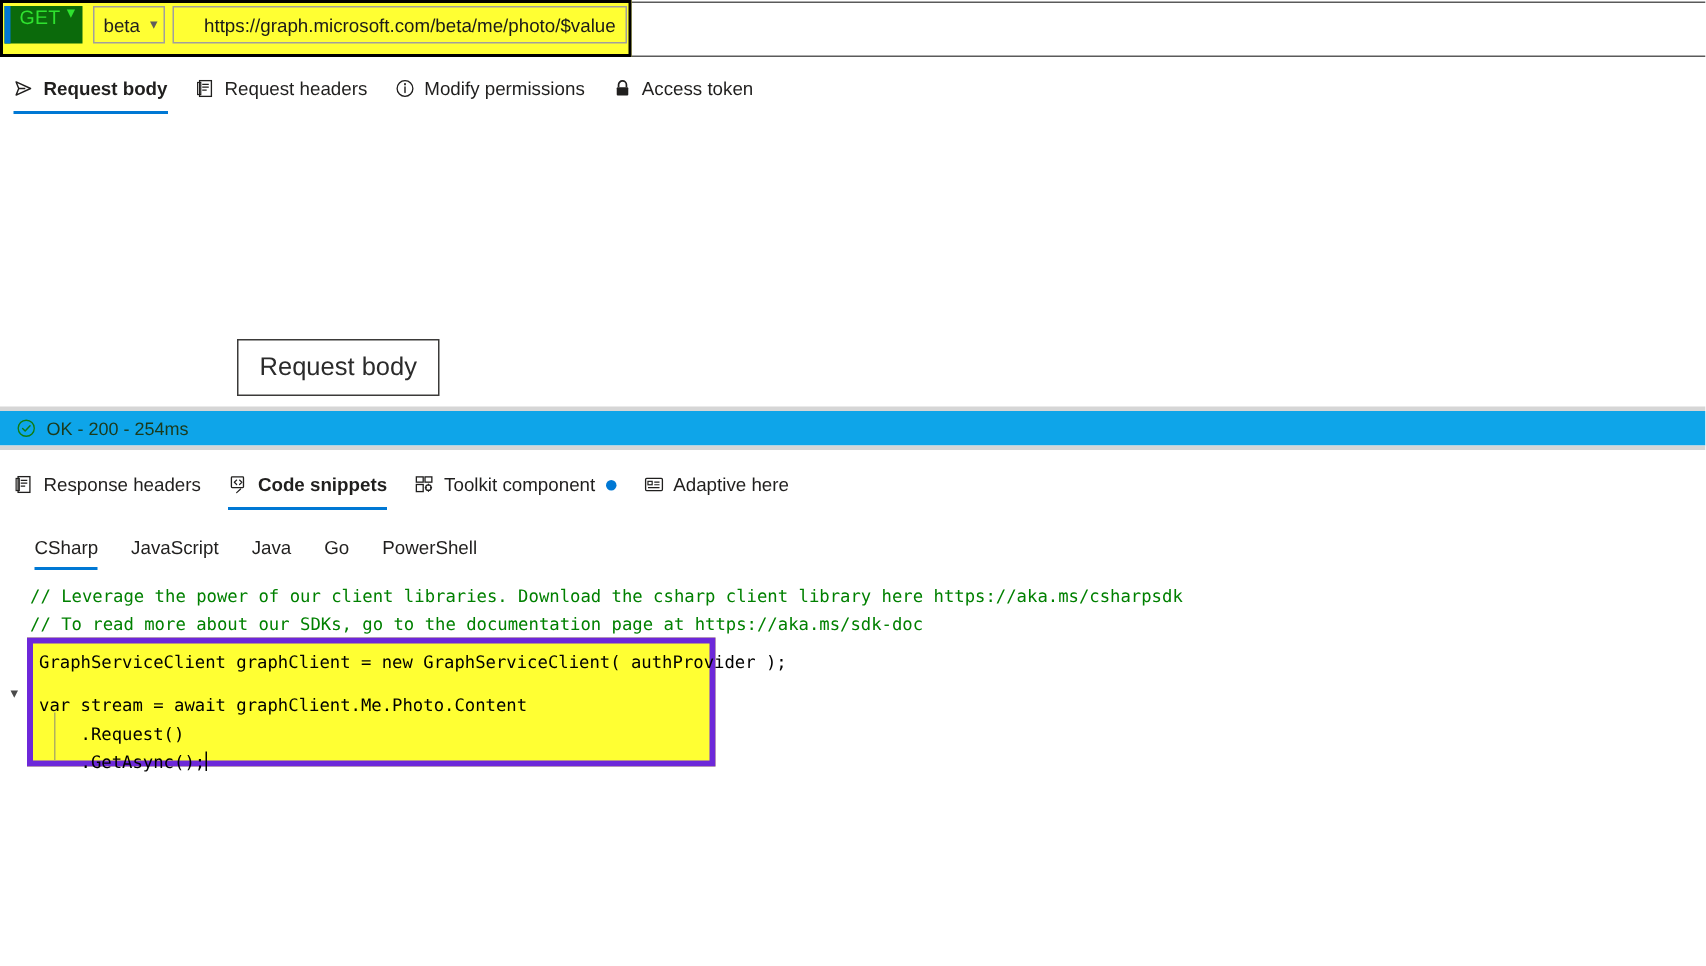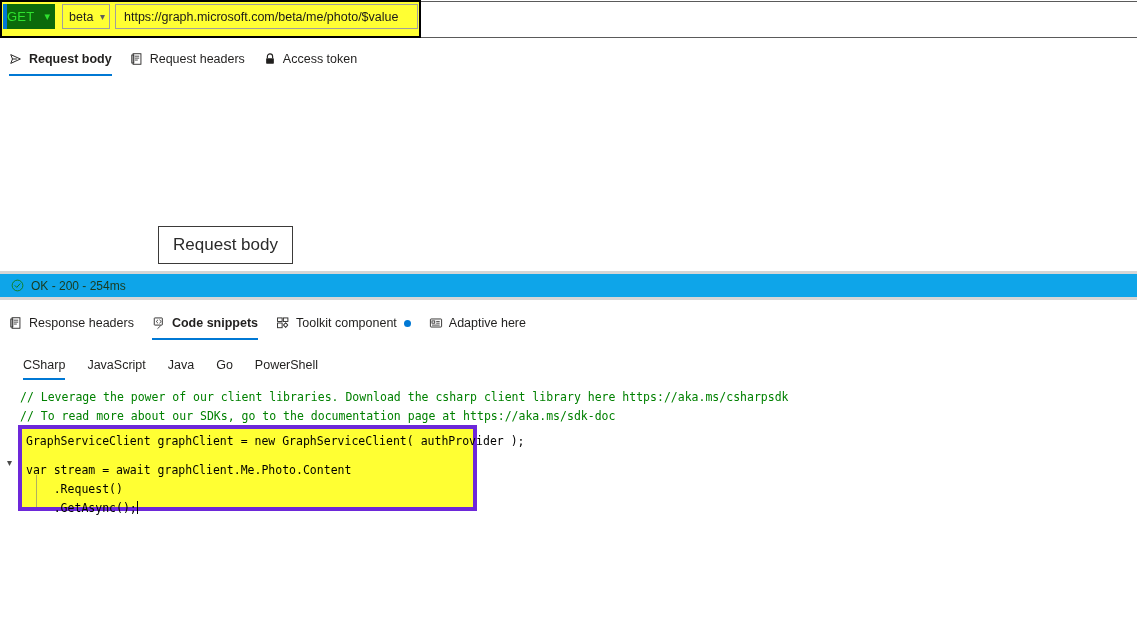--- a/index.html
+++ b/index.html
@@ -51,21 +51,21 @@
   .method-select {
     position: absolute;
     left: 3px; top: 4px;
     width: 52px;
     height: 25px;
     background: #0b6a0b;
     border: none;
     border-left: 4px solid #0078d4;
     box-sizing: border-box;
     display: flex;
-    align-items: center;
+    padding-left: 6px;
     cursor: pointer;
   }
   .method-select .mtext {
     color: #2fe22f;
     font-size: 13px;
     font-family: "Liberation Sans", sans-serif;
     letter-spacing: 0.2px;
   }
   .method-select .mchev {
     color: #2fe22f;
@@ -104,21 +104,21 @@
   .url-input {
     position: absolute;
     left: 115px; top: 4px;
     width: 303px;
     height: 25px;
     background: #ffff33;
     border: 1px solid #a19f9d;
     box-sizing: border-box;
     display: flex;
     align-items: center;
-    padding-left: 8px;
+    padding-left: 20px;
     cursor: text;
   }
   .url-input .utext {
     color: #1b1a19;
     font-size: 12.5px;
     white-space: nowrap;
   }
 
   
   .req-tabs {
@@ -364,20 +364,30 @@
     <span class="ticon">
       <svg width="14" height="14" viewBox="0 0 16 16">
         <rect x="3.5" y="2" width="9" height="12" fill="none" stroke="#201f1e" stroke-width="1"></rect>
         <path d="M5.5 4.8h5M5.5 7h5M5.5 9.2h3.4" stroke="#201f1e" stroke-width="0.9"></path>
         <rect x="2" y="3.4" width="2.4" height="9.2" fill="none" stroke="#201f1e" stroke-width="0.9"></rect>
       </svg>
     </span>
     <span class="tlabel">Request headers</span>
   </div>
 
+  <div class="tab">
+    <span class="ticon">
+      <svg width="14" height="14" viewBox="0 0 16 16">
+        <circle cx="8" cy="8" r="6" fill="none" stroke="#201f1e" stroke-width="1"></circle>
+        <path d="M8 5.2 L8 5.2 M8 6.8 L8 11" stroke="#201f1e" stroke-width="1.1" stroke-linecap="round"></path>
+        <circle cx="8" cy="4.6" r="0.75" fill="#201f1e"></circle>
+      </svg>
+    </span>
+    <span class="tlabel">Modify permissions</span>
+  </div>
 
   <div class="tab">
     <span class="ticon">
       <svg width="14" height="14" viewBox="0 0 16 16">
         <path d="M5 7 V5.2 a3 3 0 0 1 6 0 V7" fill="none" stroke="#201f1e" stroke-width="1.3"></path>
         <rect x="3.6" y="7" width="8.8" height="6.4" rx="0.8" fill="#201f1e"></rect>
       </svg>
     </span>
     <span class="tlabel">Access token</span>
   </div>

